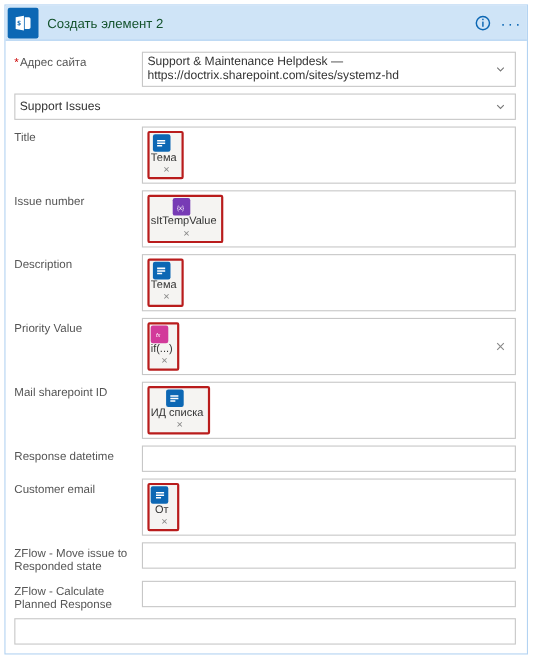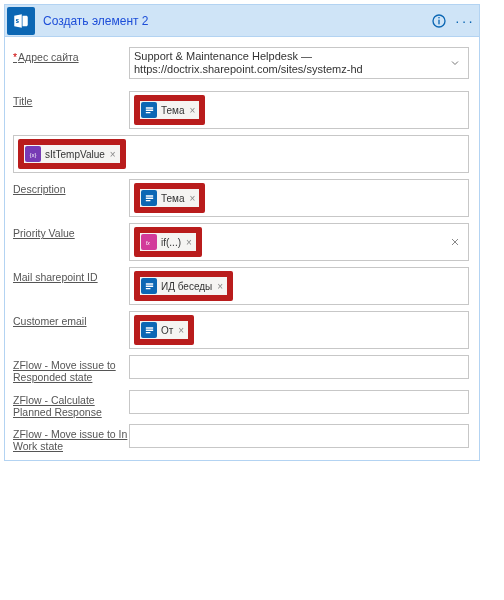--- a/index.html
+++ b/index.html
@@ -1,34 +1,34 @@
 <!DOCTYPE html>
 <html><head>
 <meta charset="utf-8">
 <style>
 * { box-sizing: border-box; margin: 0; padding: 0; }
 body { font-family: "Segoe UI", Arial, sans-serif; font-size: 11px; background: #fff; color: #333; width: 504px; }
 .card { border: 1px solid #b3d3f2; width: 476px; margin: 4px; background: #fff; }
 .hdr { display: flex; align-items: center; background: #cfe4f7; height: 32px; border-bottom: 1px solid #b3d3f2; }
 .hdr-icon { width: 28px; height: 28px; margin: 2px; background: #0c67b4; display: flex; align-items: center; justify-content: center; border-radius: 2px; }
 .hdr-icon svg { width: 18px; height: 18px; }
-.hdr-title { flex: 1; padding-left: 6px; font-size: 12px; color: #1d4ed8; }
+.hdr-title { flex: 1; padding-left: 6px; font-size: 12px; color: #14532d; }
 .hdr-info { width: 20px; height: 20px; margin-right: 6px; display: flex; align-items: center; justify-content: center; cursor: pointer; }
 .hdr-info svg { width: 16px; height: 16px; }
 .hdr-dots { width: 20px; color: #0c67b4; font-size: 14px; letter-spacing: 2px; cursor: pointer; text-align: center; margin-right: 4px; }
 .body { padding: 4px 10px 8px 8px; }
 .row { display: flex; align-items: flex-start; margin-top: 6px; }
-.lbl { width: 116px; padding-top: 4px; color: #555; font-size: 10.5px; line-height: 1.15; text-decoration: underline; }
+.lbl { width: 116px; padding-top: 4px; color: #555; font-size: 10.5px; line-height: 1.15; }
 .lbl .req { color: #c00; margin-right: 1px; }
 .val { flex: 1; }
 .fld { border: 1px solid #c7c7c7; min-height: 24px; display: flex; align-items: center; padding: 2px 4px; background: #fff; position: relative; }
 .fld-text { font-size: 11px; color: #333; line-height: 1.2; flex: 1; }
 .chev, .xbtn { width: 18px; display: flex; align-items: center; justify-content: center; color: #888; cursor: pointer; }
 .chev svg, .xbtn svg { width: 12px; height: 12px; }
-.token { display: inline-flex; align-items: center; background: #F5F4F2; border: 6px solid #b91c1c; border-radius: 2px; padding: 1px 4px 1px 1px; margin: 1px 2px 1px 0; font-size: 10px; color: #333; }
+.token { display: inline-flex; align-items: center; background: #F5F4F2; border: 2px solid #b91c1c; border-radius: 2px; padding: 1px 4px 1px 1px; margin: 1px 2px 1px 0; font-size: 10px; color: #333; flex-direction: column; }
 .tk-icon { width: 16px; height: 16px; border-radius: 2px; display: flex; align-items: center; justify-content: center; margin-right: 4px; }
 .tk-blue { background: #0c67b4; }
 .tk-purple { background: #773bb5; }
 .tk-pink { background: #d23a9a; }
 .tk-icon svg { width: 11px; height: 11px; }
 .tk-x { margin-left: 5px; color: #888; cursor: pointer; font-size: 10px; }
 .ms-glyph { fill: #fff; }
 </style>
 </head>
 <body>
@@ -64,40 +64,51 @@
         <span class="chev">
               <svg viewBox="0 0 24 24">
                 <path d="M6 9l6 6 6-6" fill="none" stroke="#777" stroke-width="2"></path>
               </svg>
             </span>
       </div>
         </div>
     </div>
 
     <div class="row">
+      <div class="val">
+          <div class="fld">
+        <div class="fld-text">Support Issues</div>
+        <span class="chev">
+              <svg viewBox="0 0 24 24">
+                <path d="M6 9l6 6 6-6" fill="none" stroke="#777" stroke-width="2"></path>
+              </svg>
+            </span>
+      </div>
+        </div>
     </div>
 
     <div class="row">
       <div class="lbl">Title</div>
       <div class="val">
           <div class="fld">
         <span class="token">
           <span class="tk-icon tk-blue">
                 <svg viewBox="0 0 24 24">
                   <path class="ms-glyph" d="M4 5h16v3H4zM4 10h16v3H4zM4 15h10v3H4z"></path>
                 </svg>
               </span>
           <span>Тема</span>
               <span class="tk-x">×</span>
         </span>
       </div>
         </div>
     </div>
 
     <div class="row">
+      <div class="lbl">Issue number</div>
       <div class="val">
           <div class="fld">
         <span class="token">
           <span class="tk-icon tk-purple">
                 <svg viewBox="0 0 24 24">
                   <text x="4" y="17" font-size="12" fill="#fff">{x}</text>
                 </svg>
               </span>
           <span>sItTempValue</span>
               <span class="tk-x">×</span>
@@ -153,28 +164,34 @@
     <div class="row">
       <div class="lbl">Mail sharepoint ID</div>
       <div class="val">
           <div class="fld">
         <span class="token">
           <span class="tk-icon tk-blue">
                 <svg viewBox="0 0 24 24">
                   <path class="ms-glyph" d="M4 5h16v3H4zM4 10h16v3H4zM4 15h10v3H4z"></path>
                 </svg>
               </span>
-          <span>ИД беседы</span>
-              <span class="tk-x">×</span>
-        </span>
-      </div>
-        </div>
-    </div>
-
-
+          <span>ИД списка</span>
+              <span class="tk-x">×</span>
+        </span>
+      </div>
+        </div>
+    </div>
+
+
+    <div class="row">
+      <div class="lbl">Response datetime</div>
+      <div class="val">
+          <div class="fld"></div>
+        </div>
+    </div>
 
     <div class="row">
       <div class="lbl">Customer email</div>
       <div class="val">
           <div class="fld">
         <span class="token">
           <span class="tk-icon tk-blue">
                 <svg viewBox="0 0 24 24">
                   <path class="ms-glyph" d="M4 5h16v3H4zM4 10h16v3H4zM4 15h10v3H4z"></path>
                 </svg>
@@ -192,20 +209,19 @@
           <div class="fld"></div>
         </div>
     </div>
     <div class="row">
       <div class="lbl">ZFlow - Calculate Planned Response</div>
       <div class="val">
           <div class="fld"></div>
         </div>
     </div>
     <div class="row">
-      <div class="lbl">ZFlow - Move issue to In Work state</div>
       <div class="val">
           <div class="fld"></div>
         </div>
     </div>
 
   </div>
 </div>
 
 </body></html>

